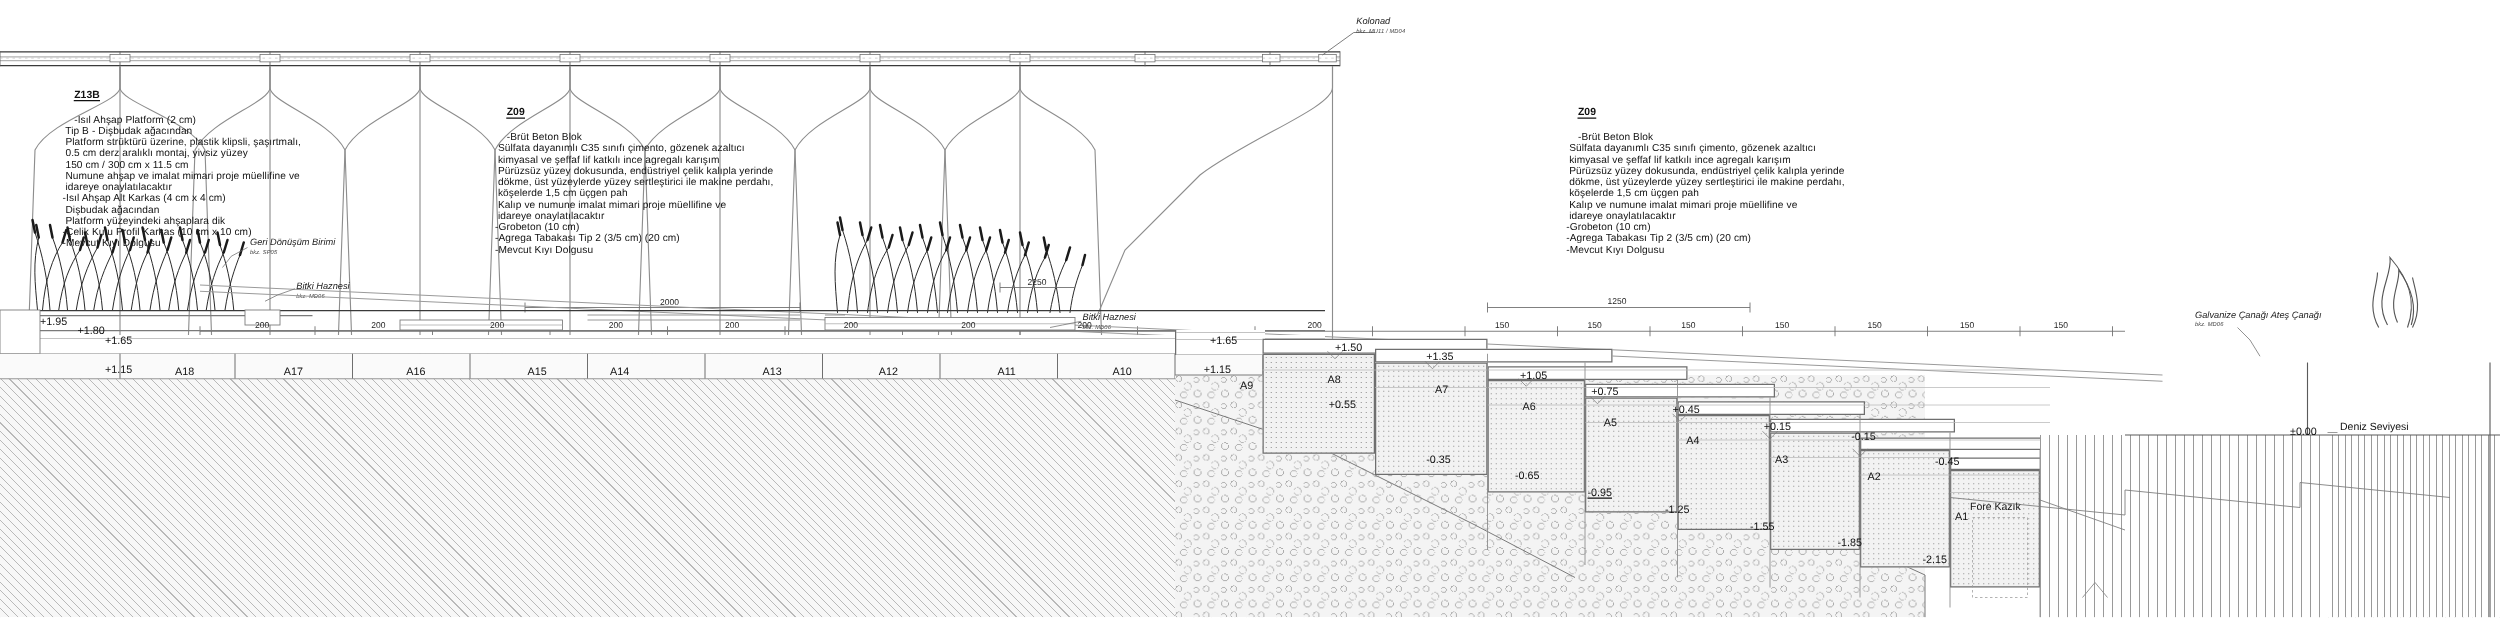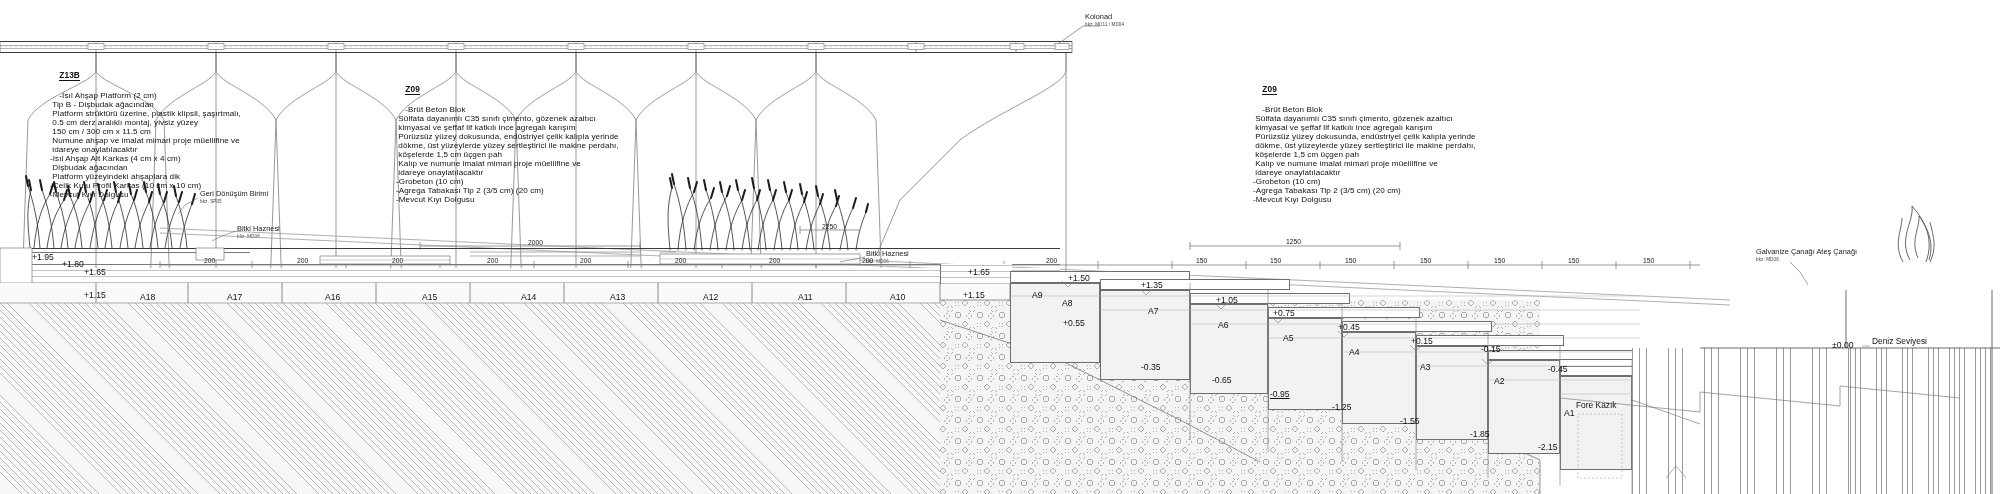--- a/index.html
+++ b/index.html
@@ -34,20 +34,21 @@
     display: inline-block;
     padding-bottom: 0px;
     margin-bottom: 1px;
   }
   .tinylabel {
     position: absolute;
     font-size: 7.4px;
     line-height: 8.4px;
     color: #1a1a1a;
     white-space: nowrap;
+    font-style: italic;
   }
   .tinylabel .sub {
     display: block;
     font-size: 4.6px;
     color: #444;
     letter-spacing: .02em;
   }
   .elev {
     position: absolute;
     font-size: 8.6px;
@@ -654,26 +655,26 @@
       <div class="elev" style="left: 1548px; top: 364px;">-0.45</div>
       <div class="elev" style="left: 1538px; top: 442px;">-2.15</div>
       <div class="elev" style="left: 1832px; top: 340px;">±0.00</div>
     </div>
 
   <div id="block-layer">
       <div class="blocklbl" style="left: 140px; top: 292px;">A18</div>
       <div class="blocklbl" style="left: 227px; top: 292px;">A17</div>
       <div class="blocklbl" style="left: 325px; top: 292px;">A16</div>
       <div class="blocklbl" style="left: 422px; top: 292px;">A15</div>
-      <div class="blocklbl" style="left: 521px; top: 292px; text-align: right;">A14</div>
+      <div class="blocklbl" style="left: 488px; top: 292px; text-align: right;">A14</div>
       <div class="blocklbl" style="left: 610px; top: 292px;">A13</div>
       <div class="blocklbl" style="left: 703px; top: 292px;">A12</div>
       <div class="blocklbl" style="left: 798px; top: 292px;">A11</div>
       <div class="blocklbl" style="left: 890px; top: 292px;">A10</div>
-      <div class="blocklbl" style="left: 992px; top: 290px; margin-left: 40px;">A9</div>
+      <div class="blocklbl" style="left: 992px; top: 303px;">A9</div>
       <div class="blocklbl" style="left: 1062px; top: 298px;">A8</div>
       <div class="blocklbl" style="left: 1148px; top: 306px; text-align: right;">A7</div>
       <div class="blocklbl" style="left: 1218px; top: 320px;">A6</div>
       <div class="blocklbl" style="left: 1283px; top: 333px;">A5</div>
       <div class="blocklbl" style="left: 1349px; top: 347px;">A4</div>
       <div class="blocklbl" style="left: 1420px; top: 362px;">A3</div>
       <div class="blocklbl" style="left: 1494px; top: 376px;">A2</div>
       <div class="blocklbl" style="left: 1564px; top: 408px;">A1</div>
     </div>
 

